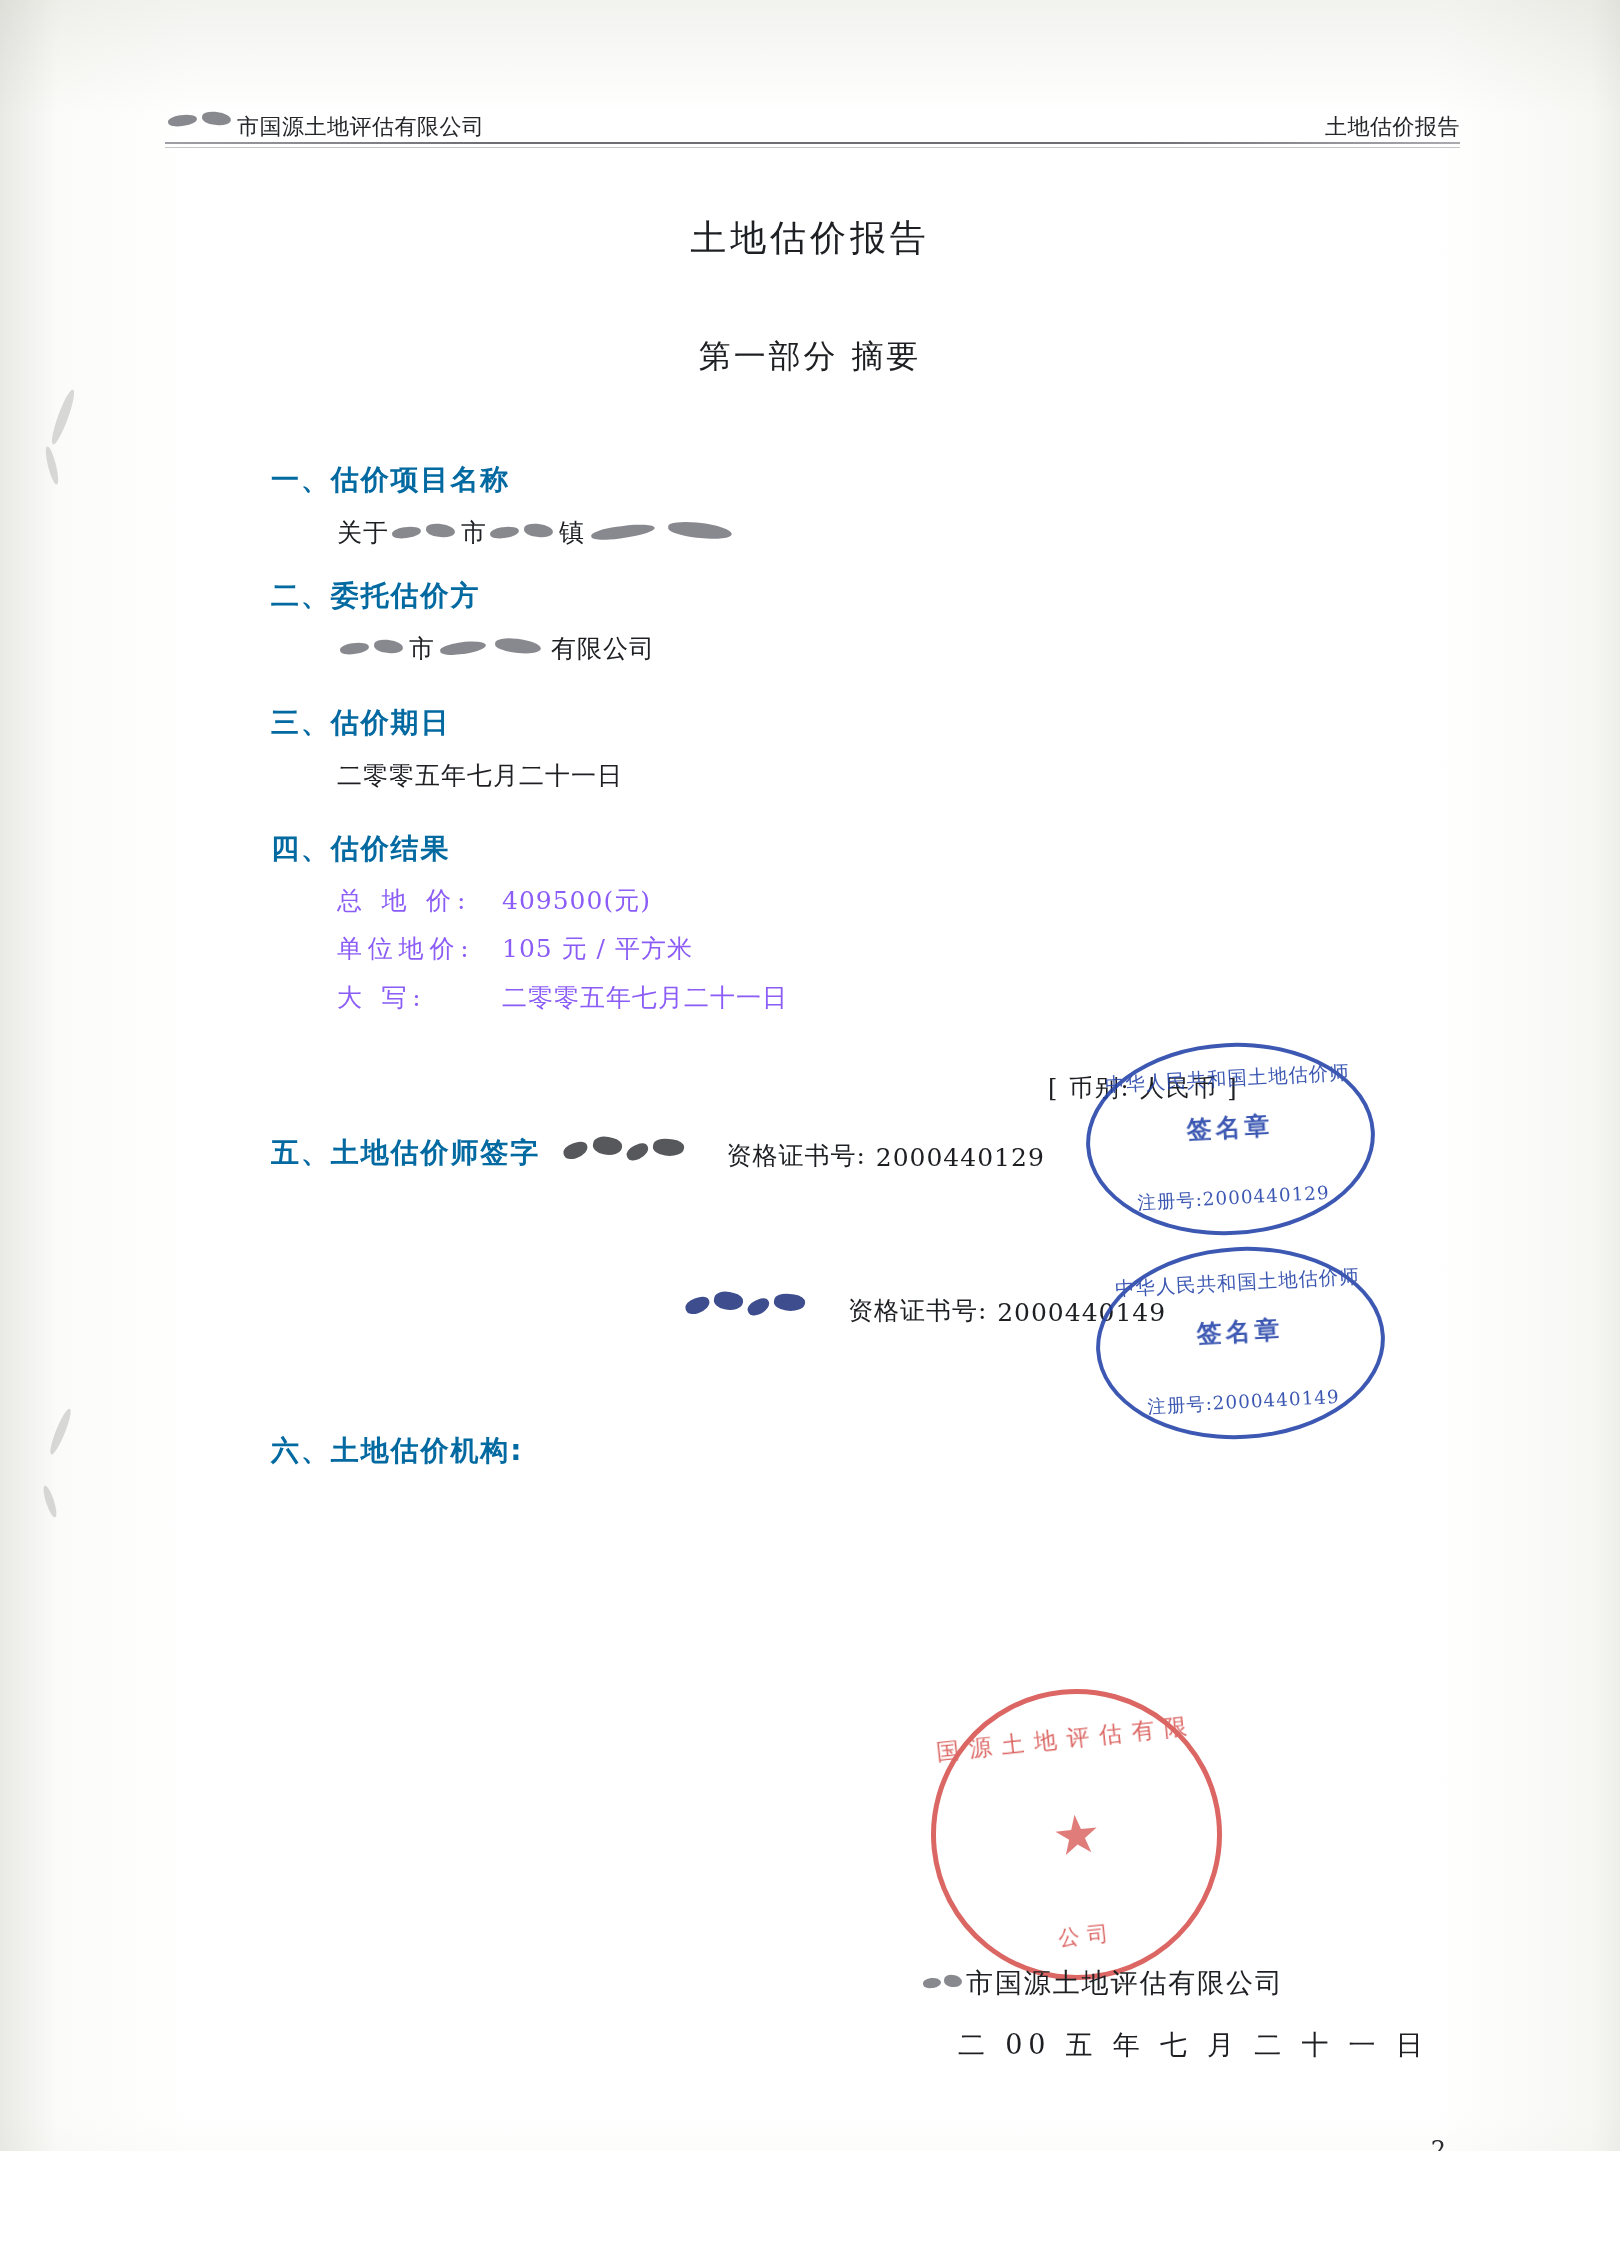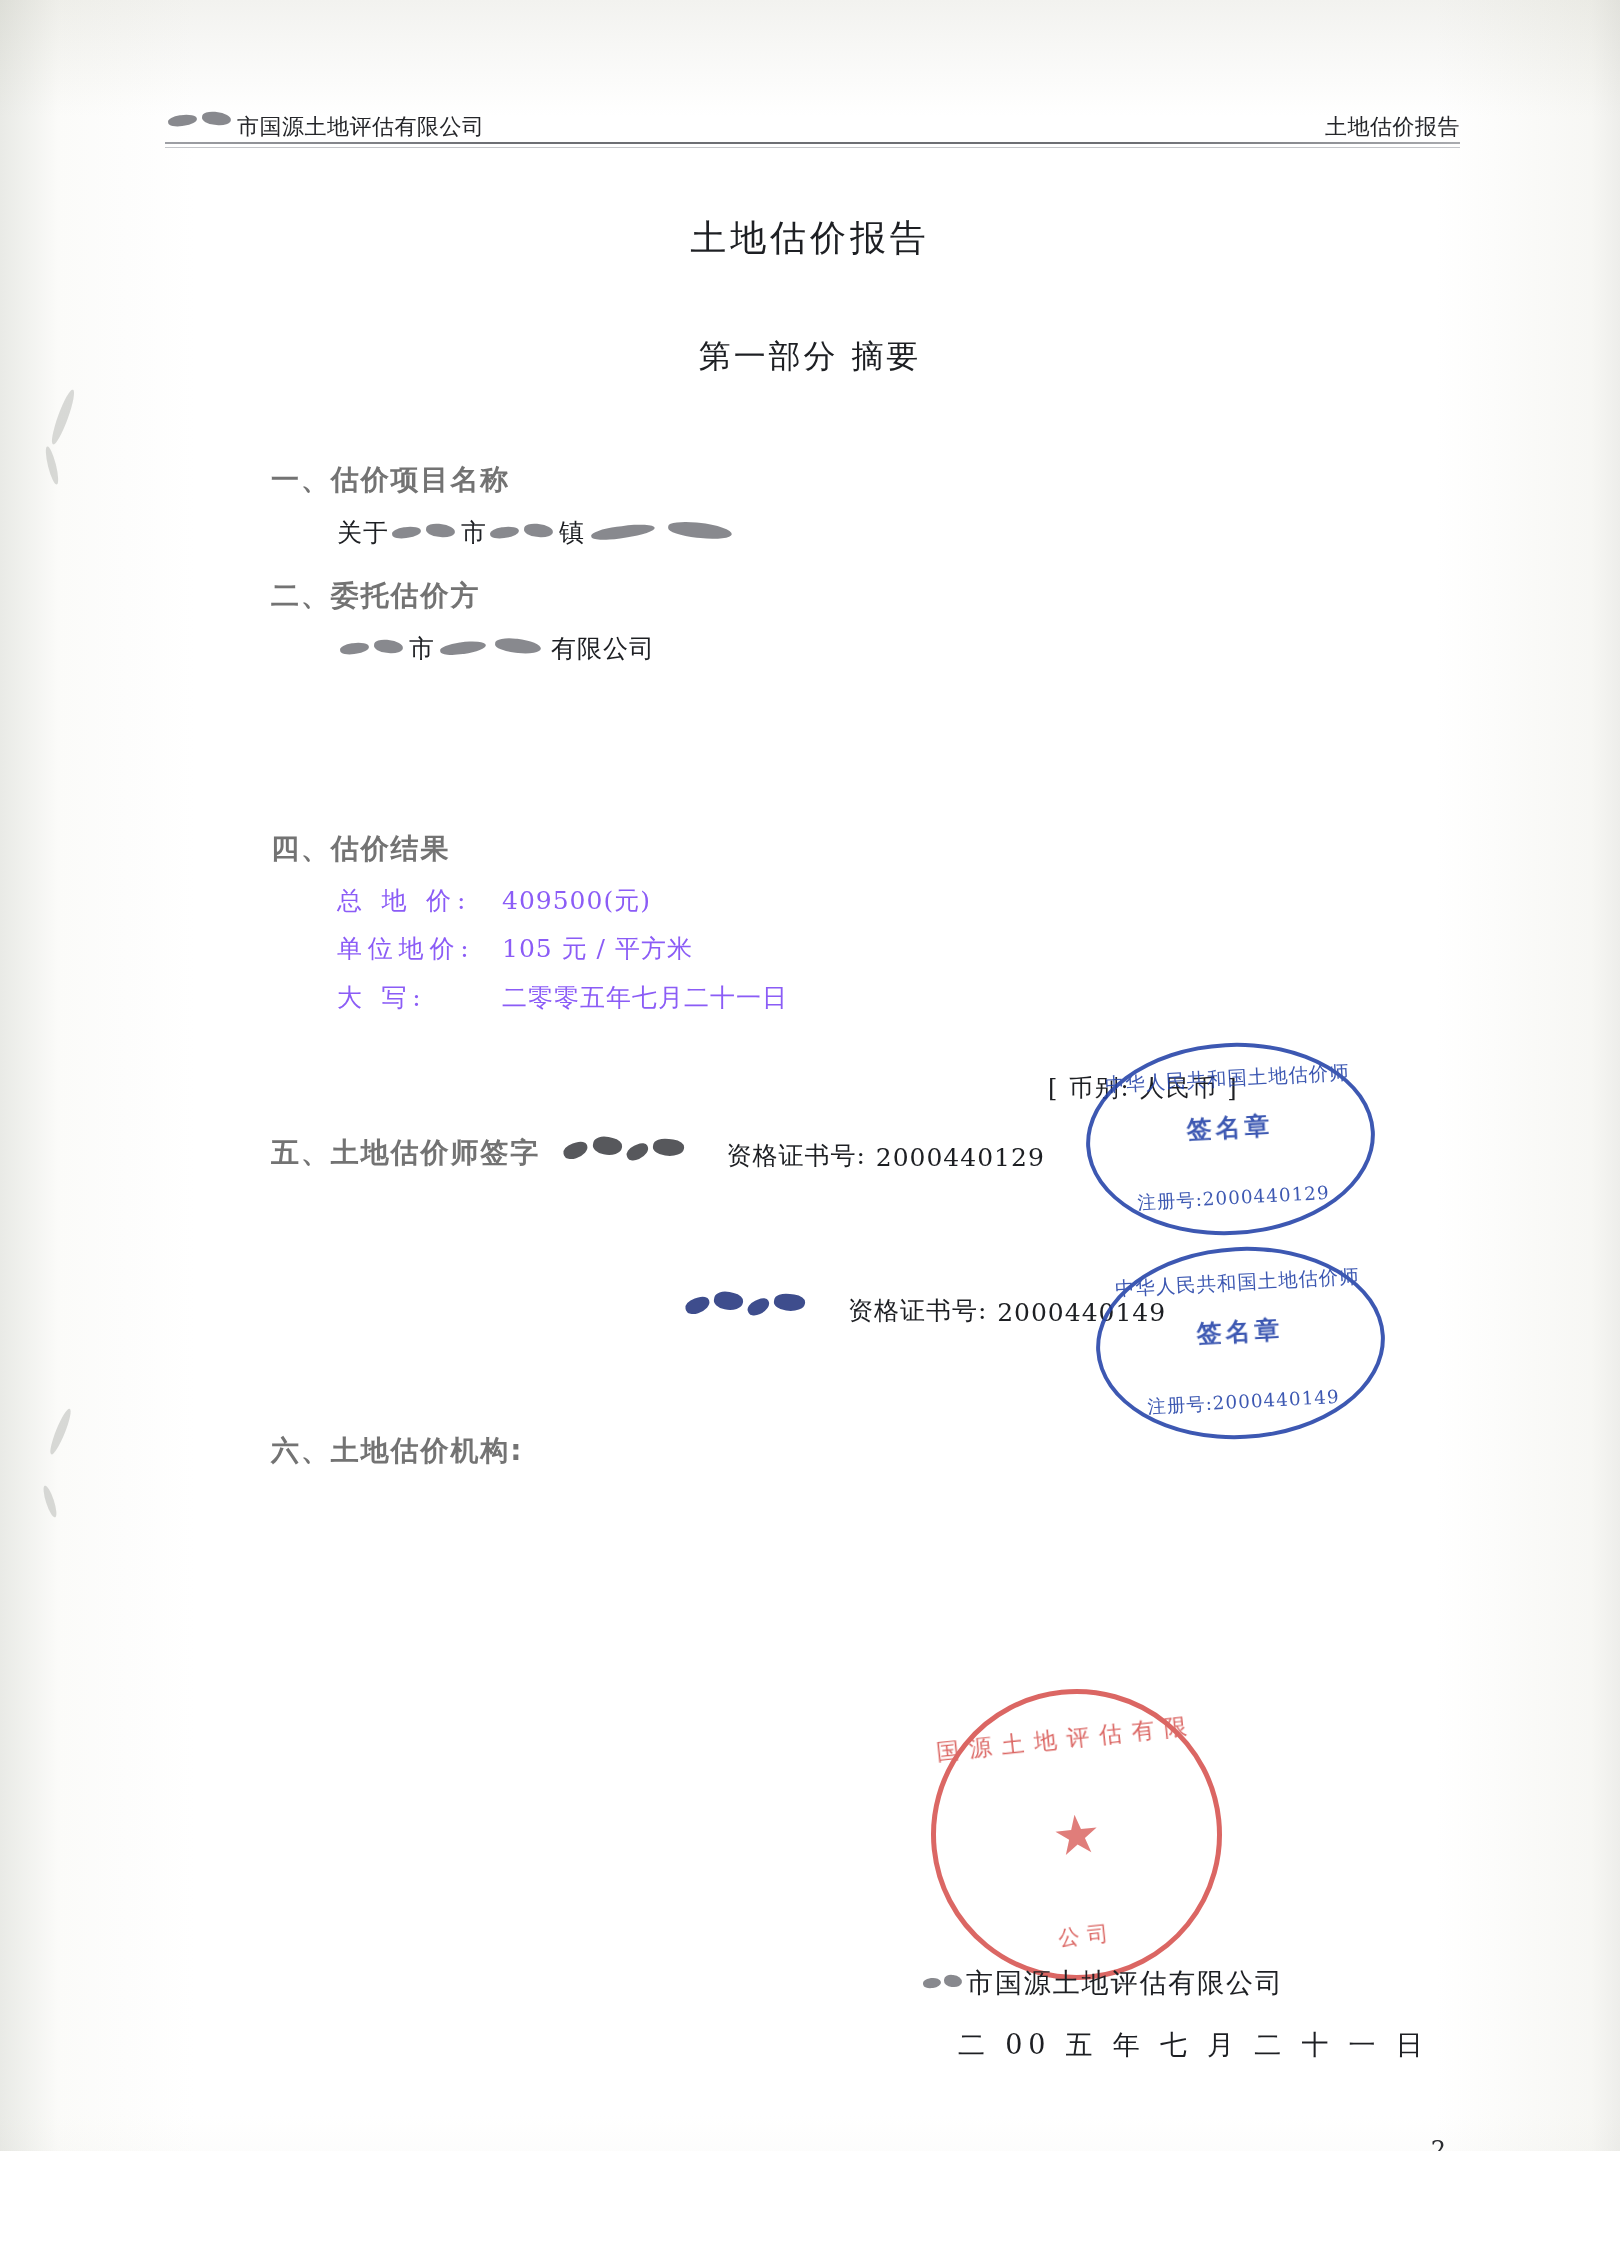--- a/index.html
+++ b/index.html
@@ -126,21 +126,21 @@
 
   
   .section {
     position: absolute;
     left: 155px;
     width: 1203px;
   }
   .sec-head {
     font-size: 28px;
     font-weight: bold;
-    color: #737373;
+    color: #0369a1;
     letter-spacing: 1.9px;
     font-family: "DejaVu Sans", "Liberation Sans", sans-serif;
   }
   .sec-body {
     margin-top: 13.6px;
     margin-left: 66px;
     font-size: 25px;
     color: #1d1f23;
     letter-spacing: 1px;
     font-family: "DejaVu Serif", "Liberation Serif", serif;
@@ -360,20 +360,26 @@
     <div class="section" style="top:509px;">
       <div class="sec-head">二、委托估价方</div>
       <div class="sec-body">
         <span class="redacted r-md"></span>
         <span class="txt">市</span>
         <span class="redacted r-lg"></span>
         <span class="txt">有限公司</span>
       </div>
     </div>
 
+    <div class="section" style="top:636px;">
+      <div class="sec-head">三、估价期日</div>
+      <div class="sec-body">
+        <span class="txt">二零零五年七月二十一日</span>
+      </div>
+    </div>
 
     <div class="section" style="top:762px;">
       <div class="sec-head">四、估价结果</div>
       <div class="result-line">
         <span class="result-label">总 地 价:</span>
         <span>409500(元)</span>
       </div>
       <div class="result-line">
         <span class="result-label">单位地价:</span>
         <span>105 元 / 平方米</span>

